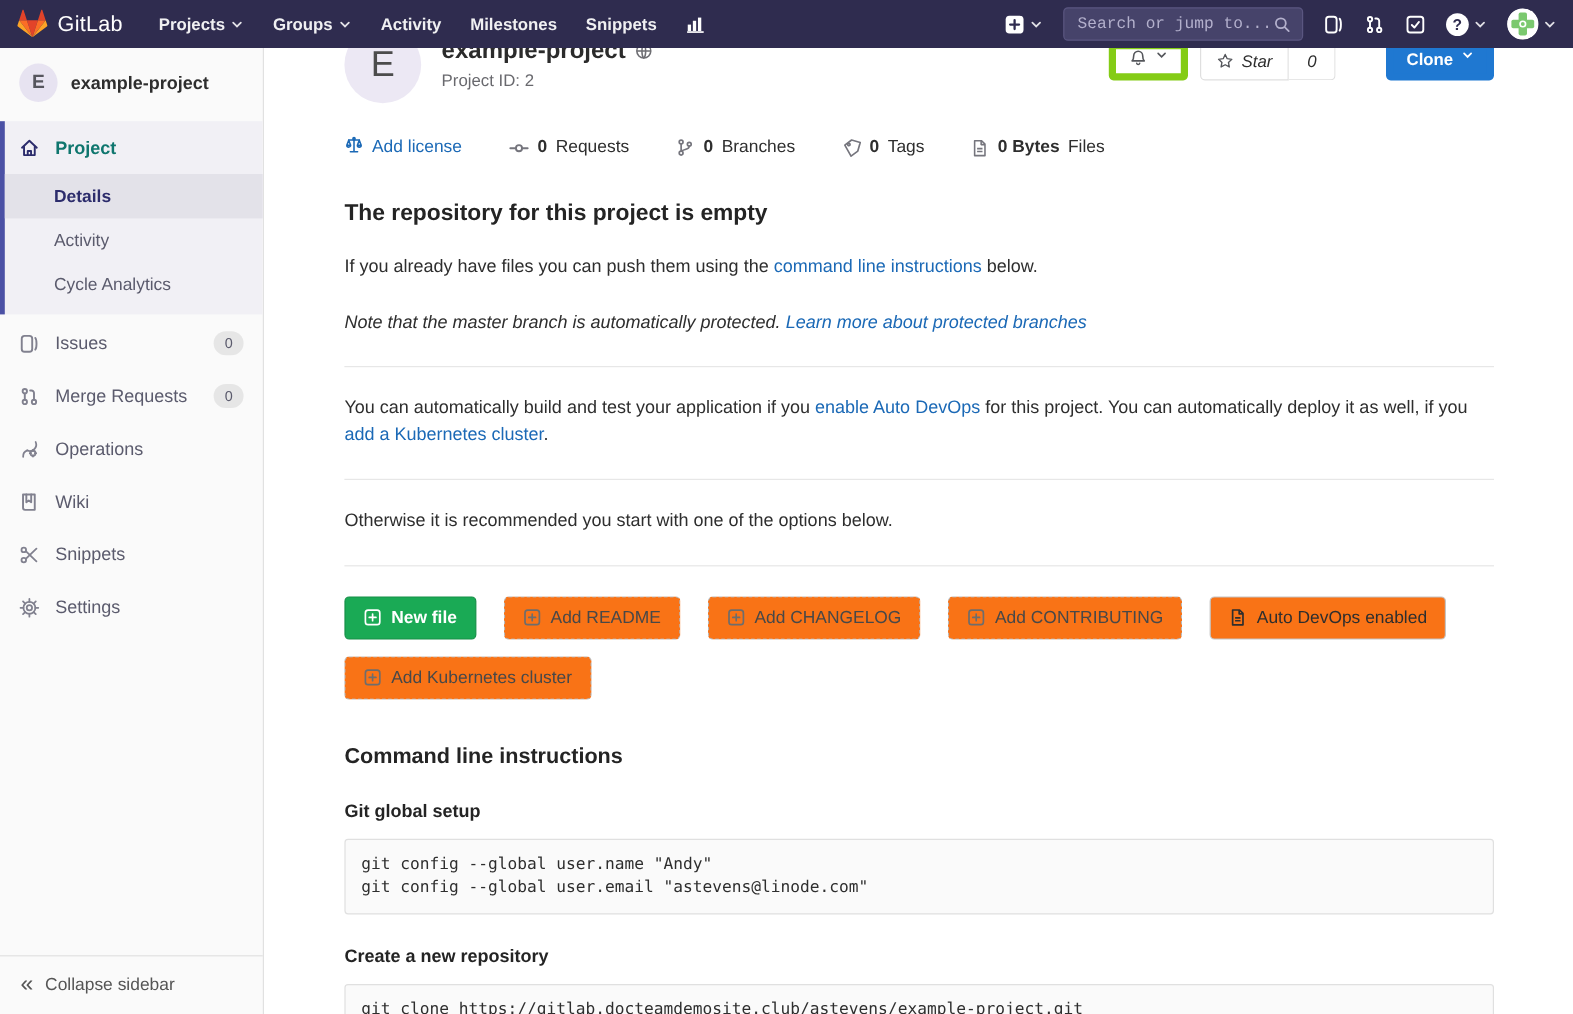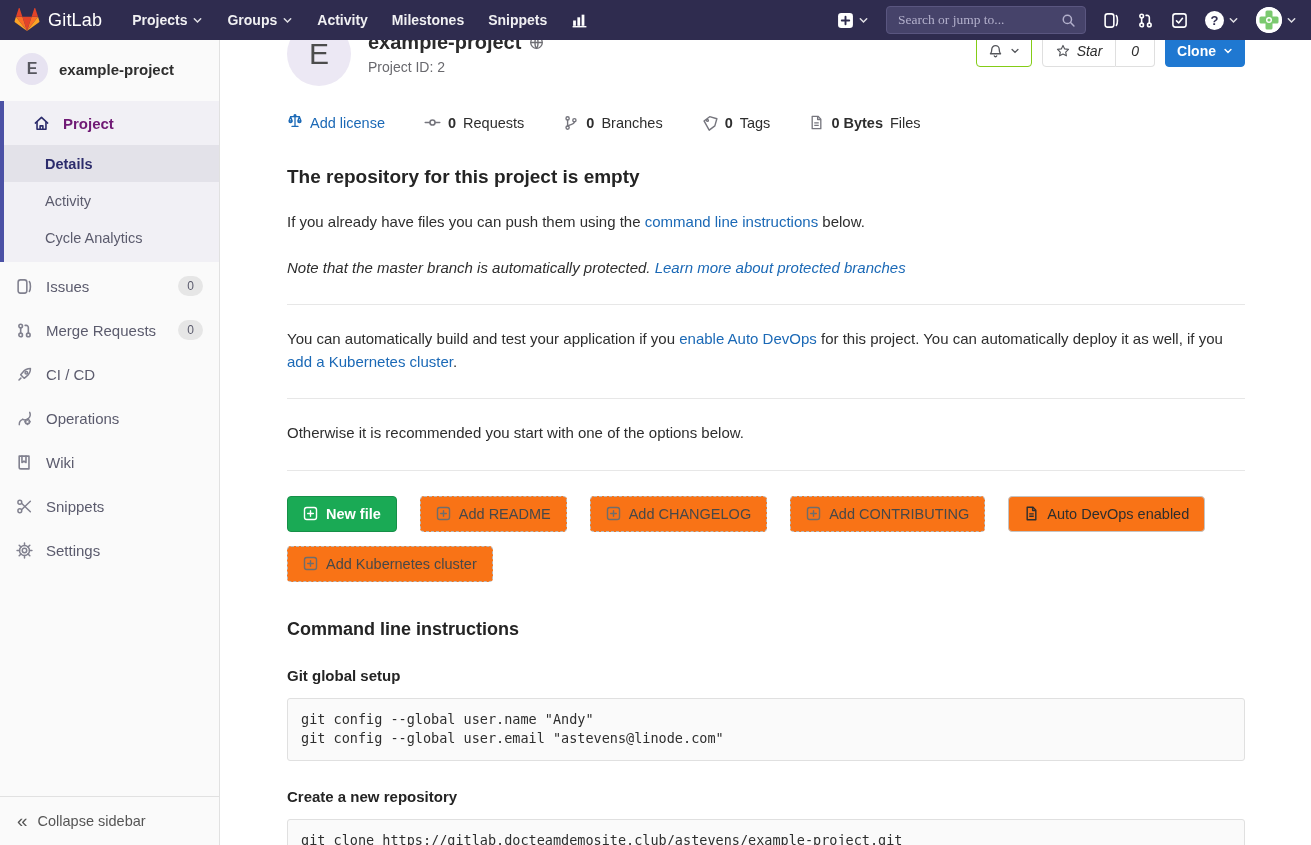--- a/index.html
+++ b/index.html
@@ -24,21 +24,21 @@
   }
   .caret { display:inline-flex; }
   .nav-right { margin-left:auto; display:flex; align-items:center; gap:17px; }
   .plus-dd { display:flex; align-items:center; gap:4px; cursor:pointer; }
   .search-box {
     display:flex; align-items:center; width:200px; height:28px;
     background:#46436a; border:1px solid #5a5680; border-radius:4px; padding:0 9px;
   }
   .search-box input {
     flex:1; min-width:0; background:transparent; border:none; outline:none;
-    color:#7dd3fc; font-size:13.5px; font-family:Liberation Serif, serif;
+    color:#7dd3fc; font-size:13.5px; font-family:Liberation Mono, monospace;
   }
   .search-box input::placeholder { color:#b3b0cc; }
   .nav-ico { color:rgba(255,255,255,.92); display:inline-flex; cursor:pointer; }
   .help-wrap, .user-wrap { display:flex; align-items:center; gap:4px; cursor:pointer; }
   .help-circle {
     width:19px; height:19px; border-radius:50%; background:#fff; color:#2f2c4f;
     font-size:13px; font-weight:700; display:flex; align-items:center; justify-content:center;
   }
   .avatar-ident {
     width:26px; height:26px; border-radius:50%; background:#fff; position:relative;
@@ -63,21 +63,21 @@
     font-size:15px; color:#5b5b6d; cursor:pointer;
   }
   .micon { display:inline-flex; color:#81818f; flex:0 0 auto; }
   .badge {
     margin-left:auto; background:rgba(0,0,0,.08); color:#5b5b6d;
     font-size:12px; line-height:1; padding:4px 9px; border-radius:10px;
   }
   .section-active {
     border-left:4px solid #4b51a5; background:#f1f0f5; margin-bottom:2px;
   }
-  .section-active .menu-item.top { padding-left:29px; color:#701a75; font-weight:700; }
+  .section-active .menu-item.top { padding-left:12px; color:#0f766e; font-weight:700; }
   .section-active .micon { color:#2c2c6c; }
   .submenu { list-style:none; margin:0; padding:0 0 6px;text-align:center; }
   .submenu li {
     height:37px; display:flex; align-items:center; padding-left:41px;
     font-size:14.5px; color:#5b5b6d; cursor:pointer;
   }
   .submenu li.active { background:#e3e2e9; color:#2c2c6c; font-weight:700; }
   .collapse-row {
     border-top:1px solid #e1e1e1; height:49px; flex:0 0 49px;
     display:flex; align-items:center; gap:10px; padding:0 17px;
@@ -92,23 +92,23 @@
     width:64px; height:64px; border-radius:50%; background:#ece8f4; color:#4c4c4c;
     font-size:30px; display:flex; align-items:center; justify-content:center; flex:0 0 auto;
   }
   .proj-info { padding-top:9px; }
   .proj-title-row { display:flex; align-items:center; gap:8px; }
   .proj-title { font-size:20px; font-weight:700; color:#2b2b2b; margin:0; }
   .globe { color:#6e6e73; display:inline-flex; }
   .proj-id { margin-top:5px; font-size:14px; color:#69696e; }
   .header-actions { margin-left:auto; display:flex; gap:10px; padding-top:13px; }
   .btn {
-    height:32px; display:inline-flex; align-items:center; gap:7px; padding:0 11px;
-    border:1px solid #84cc16; border-radius:4px; background:#fff;
-    font-size:14px; color:#2e2e2e; cursor:pointer;
+    height:32px; display:inline-flex; align-items:flex-start; gap:7px; padding:0 11px;
+    border:6px solid #84cc16; border-radius:4px; background:#fff;
+    font-size:14px; color:#2e2e2e; cursor:pointer;margin-left:32px;
   }
   .star-group { display:inline-flex; height:32px; cursor:pointer;font-style:italic; }
   .star-seg {
     display:flex; align-items:center; gap:7px; padding:0 13px;
     border:1px solid #dfdfdf; background:#fff; font-size:14px;
   }
   .star-seg.left { border-radius:4px 0 0 4px; }
   .star-seg.right { border-left:none; border-radius:0 4px 4px 0; padding:0 15px; }
   .btn-clone { background:#1f78d1; border-color:#1f78d1; color:#fff; font-weight:600; }
 
@@ -325,30 +325,20 @@
             <circle cx="4.4" cy="12.2" r="1.7"></circle>
             <path d="M4.4 5.6v4.8"></path>
             <circle cx="11.6" cy="12.2" r="1.7"></circle>
             <path d="M8.6 3.2h1a2 2 0 0 1 2 2v5.2"></path>
           </svg>
       </span>
       <span>Merge Requests</span>
       <span class="badge">0</span>
     </a>
 
-    <a class="menu-item">
-      <span class="micon">
-        <svg width="17" height="17" viewBox="0 0 16 16" fill="none" stroke="currentColor" stroke-width="1.4" stroke-linecap="round" stroke-linejoin="round">
-            <path d="M13.6 2.4c-2.8 0-5.6 1.4-7.4 3.7L4.4 8.3l3.3 3.3 2.2-1.8c2.3-1.8 3.7-4.6 3.7-7.4z"></path>
-            <circle cx="9.7" cy="6.3" r="1.2"></circle>
-            <path d="m4.6 11.4-1.8 1.8"></path>
-          </svg>
-      </span>
-      <span>CI / CD</span>
-    </a>
 
     <a class="menu-item">
       <span class="micon">
         <svg width="17" height="17" viewBox="0 0 16 16" fill="none" stroke="currentColor" stroke-width="1.4" stroke-linecap="round" stroke-linejoin="round">
             <path d="M12.9 2.2a5 5 0 0 1-6.6 6.6"></path>
             <path d="M3.1 13.8a5 5 0 0 1 3.2-5"></path>
             <circle cx="10.8" cy="11" r="2"></circle>
             <path d="M10.8 8.4v1M10.8 12.6v1M8.3 11h1M12.3 11h1"></path>
           </svg>
       </span>

